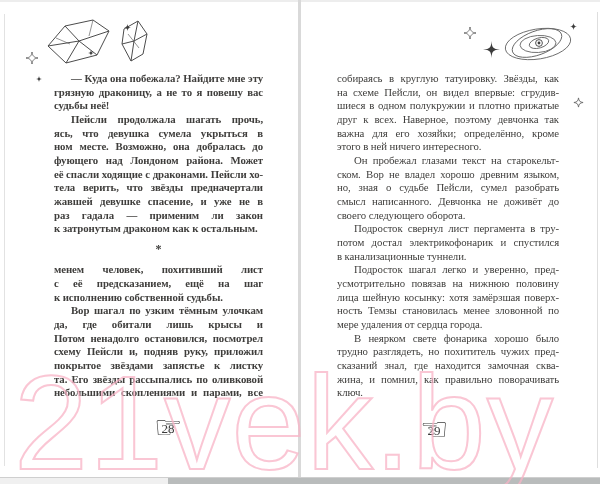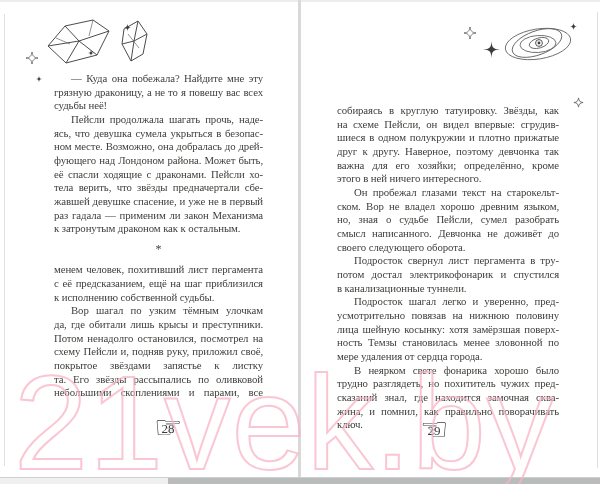--- a/index.html
+++ b/index.html
@@ -13,22 +13,22 @@
   .left-edge  { position:absolute; left:4px; top:14px; width:1px; height:452px; background:#e2e2e2; }
   .right-edge { position:absolute; left:597px; top:12px; width:1px; height:456px; background:#dedede; }
   .spine      { position:absolute; left:298px; top:0; width:3px; height:477px; background:#d9d9d9; }
   .bottom-band{
     position:absolute; left:0; top:477px; width:600px; height:7px;
     border-top:1px solid #cfcfcf;
     background:linear-gradient(to right,#f0f0f0 0 28%, #b9bcbc 28% 100%);
   }
   
   .textcol { position:absolute; color:#3f3e3c; font-size:10.8px; letter-spacing:-0.1px; }
-  #left-col  { left:54px;  top:72px; width:209px; }
-  #right-col { left:337px; top:72px; width:222px;margin-top:32px; }
+  #left-col  { left:54px;  top:72px; width:209px;font-weight:bold; }
+  #right-col { left:337px; top:72px; width:222px; }
   .line { height:13.68px; line-height:13.9px; overflow:hidden; }
   .jst  { text-align:justify; text-align-last:justify; }
   .ind  { padding-left:17px; }
   .divider { height:27.36px; line-height:27.36px; text-align:center; font-size:12px; letter-spacing:0; }
   
   .hand-stamp { position:absolute; width:64px; height:34px; text-align:center; }
   .hand-glyph {
     font-family:"DejaVu Sans", sans-serif; font-size:32px; line-height:32px;
     color:#3c3c3c; display:block;
   }
@@ -136,21 +136,21 @@
     <div class="line jst">схему Пейсли и, подняв руку, приложил своё,</div>
     <div class="line jst">покрытое звёздами запястье к листку пергамен-</div>
     <div class="line jst">та. Его звёзды рассыпались по оливковой коже</div>
     <div class="line jst">небольшими скоплениями и парами, все вместе</div>
   </div>
 
 <div id="right-col" class="textcol">
     <div class="line jst">собираясь в круглую татуировку. Звёзды, как</div>
     <div class="line jst">на схеме Пейсли, он видел впервые: сгрудив-</div>
     <div class="line jst">шиеся в одном полукружии и плотно прижатые</div>
-    <div class="line jst">друг к другу. Наверное, поэтому девчонка так</div>
+    <div class="line jst">друг к всех. Наверное, поэтому девчонка так</div>
     <div class="line jst">важна для его хозяйки; определённо, кроме</div>
     <div class="line">этого в ней ничего интересного.</div>
     <div class="line ind jst">Он пробежал глазами текст на старокельт-</div>
     <div class="line jst">ском. Вор не владел хорошо древним языком,</div>
     <div class="line jst">но, зная о судьбе Пейсли, сумел разобрать</div>
     <div class="line jst">смысл написанного. Девчонка не доживёт до</div>
     <div class="line">своего следующего оборота.</div>
     <div class="line ind jst">Подросток свернул лист пергамента в тру-</div>
     <div class="line jst">потом достал электрикофонарик и спустился</div>
     <div class="line">в канализационные туннели.</div>

